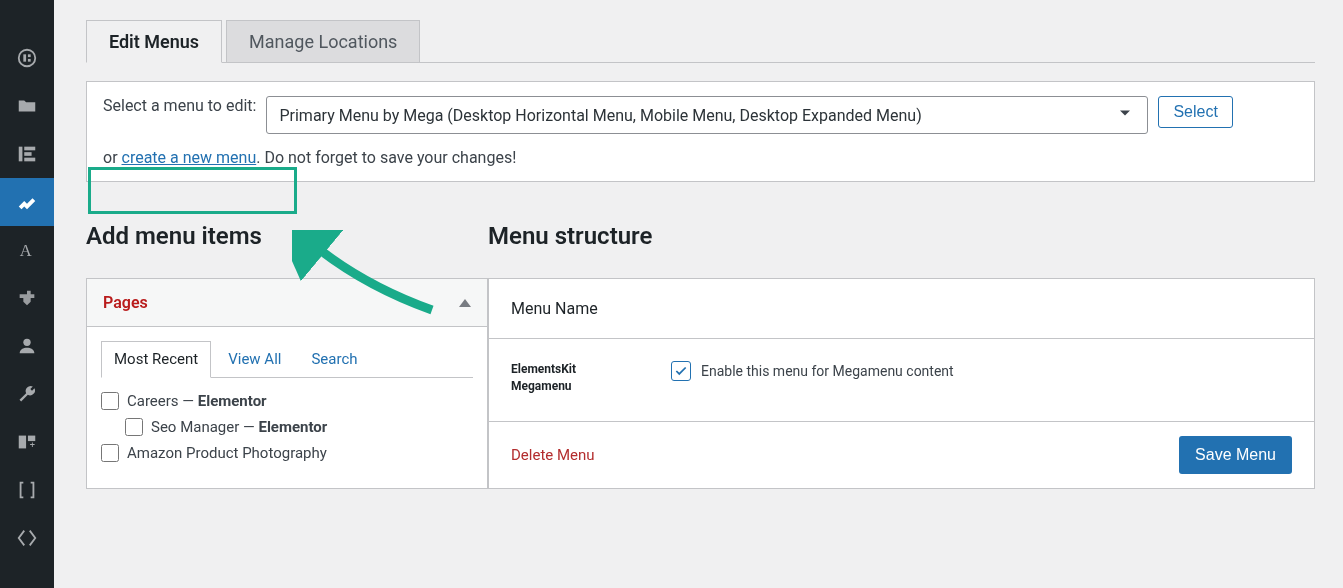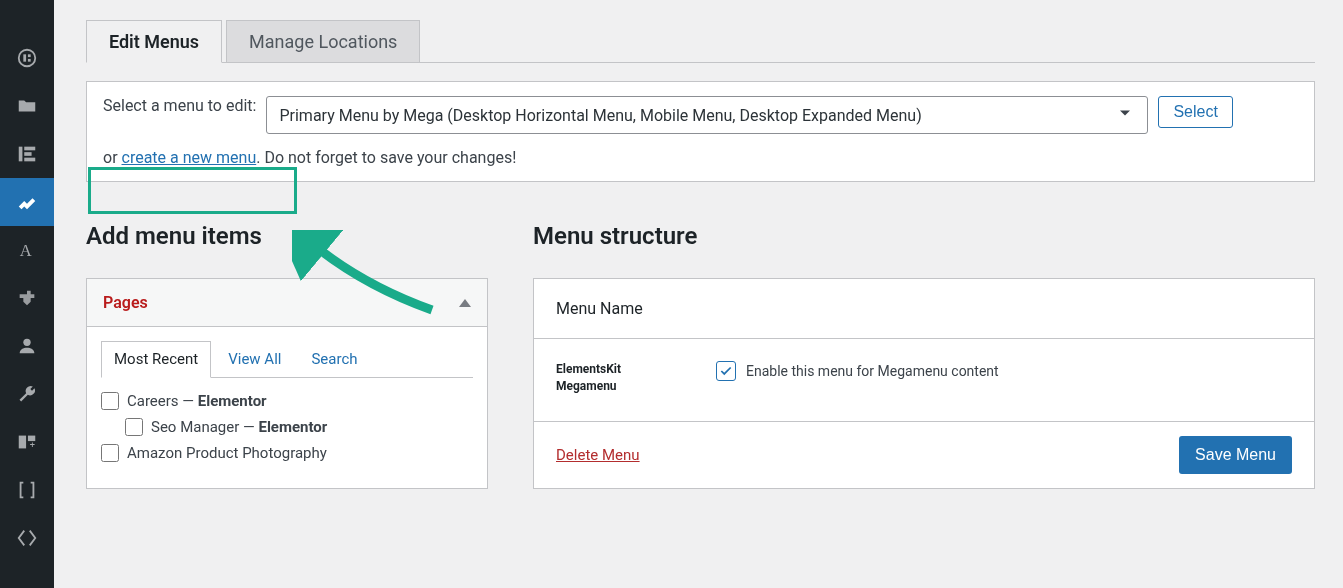--- a/index.html
+++ b/index.html
@@ -117,21 +117,21 @@
   pointer-events: none;
 }
 .create-link { color: #2271b1; text-decoration: underline; cursor: pointer; }
 
 .annotation-arrow {
   position: absolute;
   left: 292px; top: 230px;
   pointer-events: none;
 }
 
-.columns { display: flex; gap: 45px; }
+.columns { display: flex; }
 .col-left { width: 402px; }
 .col-right { flex: 1; }
 .section-title {
   font-size: 24px;
   font-weight: 600;
   color: #1d2327;
   margin-bottom: 28px;
 }
 .pages-panel {
   border: 1px solid #c3c4c7;
@@ -236,21 +236,21 @@
   padding: 12px 14px;
   font-size: 16px;
   color: #3c434a;
 }
 .footer-row {
   display: flex;
   align-items: center;
   justify-content: space-between;
   padding: 14px 22px;
 }
-.delete-link { color: #b32d2e; text-decoration: underline; font-size: 15px; cursor: pointer; }
+.delete-link { color: #b32d2e; font-size: 15px; cursor: pointer; }
 .save-btn {
   background: #2271b1;
   color: #fff;
   border: none;
   padding: 10px 16px;
   font-size: 16px;
   border-radius: 3px;
   cursor: pointer;
 }
 </style>

